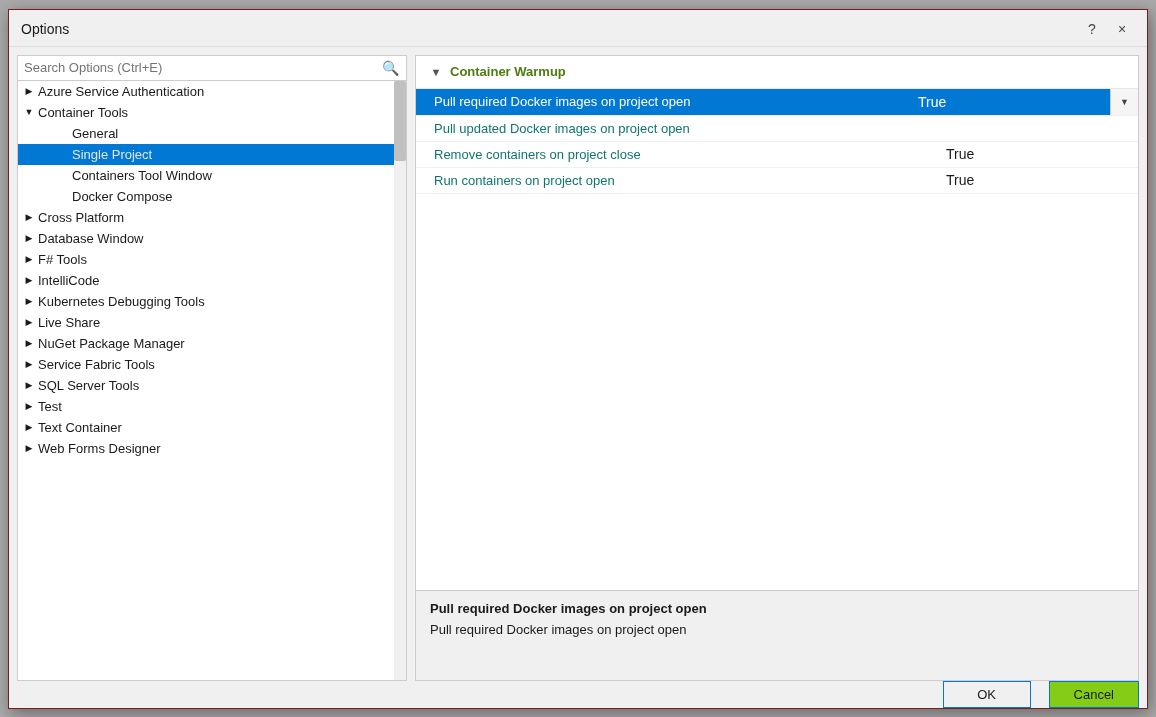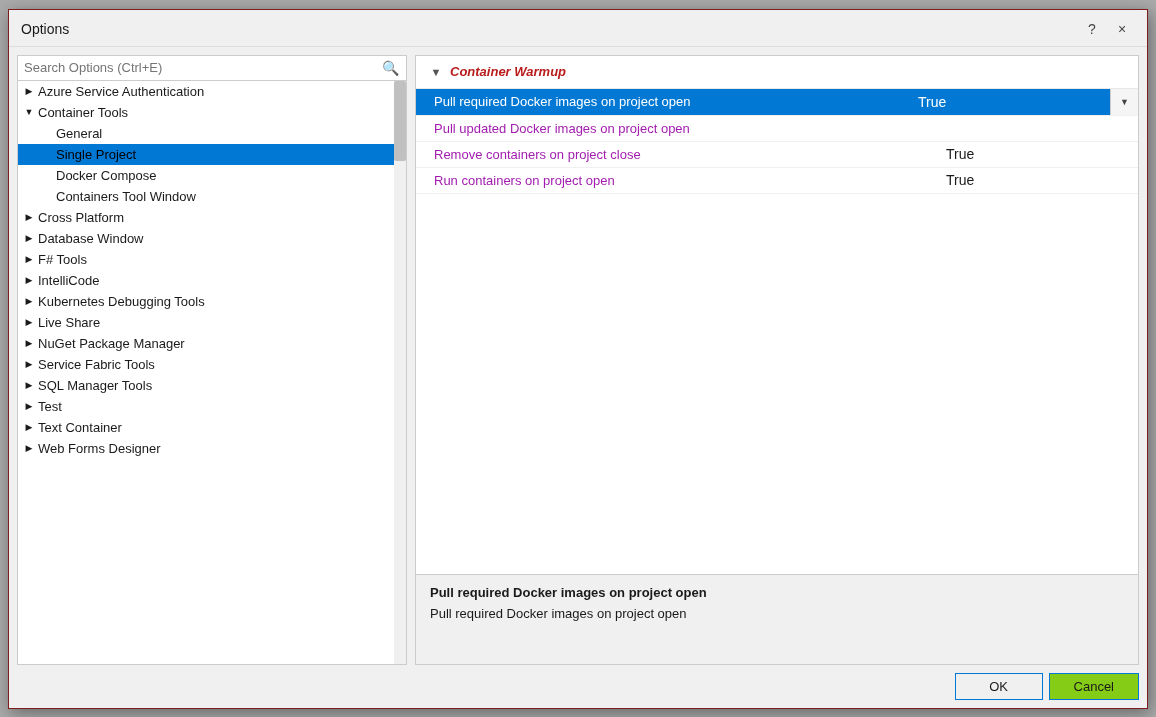--- a/index.html
+++ b/index.html
@@ -97,23 +97,23 @@
     .tree-item {
       display: flex;
       align-items: center;
       padding: 3px 4px;
       cursor: pointer;
       white-space: nowrap;
       color: #1a1a1a;
     }
     .tree-item.selected {
       background: #0078d4;
-      color: #000000;
-    }
-    .tree-item.indent1 { padding-left: 22px; }
+      color: #e5e5e5;
+    }
+    .tree-item.indent1 { padding-left: 22px; gap: 16px; }
     .expand-icon {
       width: 14px;
       height: 14px;
       display: inline-flex;
       align-items: center;
       justify-content: center;
       font-size: 9px;
       margin-right: 2px;
       flex-shrink: 0;
     }
@@ -154,22 +154,21 @@
     .section-header {
       display: flex;
       align-items: center;
       padding: 8px 12px;
       background: #fff;
       border-bottom: 1px solid #e8e8e8;
     }
     .section-header-title {
       font-size: 13px;
       font-weight: 700;
-      color: #b91c1c;
-      font-style: italic;
+      color: #4d7c0f;
     }
     .collapse-icon {
       width: 16px;
       height: 16px;
       display: inline-flex;
       align-items: center;
       justify-content: center;
       margin-right: 6px;
       font-size: 11px;
       color: #555;
@@ -183,21 +182,21 @@
     .settings-row.highlighted {
       background: #0078d4;
     }
     .settings-row.highlighted .setting-name,
     .settings-row.highlighted .setting-value {
       color: #fff;
     }
     .setting-name {
       flex: 1;
       padding: 4px 12px 4px 18px;
-      color: #a21caf;
+      color: #0f766e;
       font-size: 13px;
     }
     .setting-value {
       width: 200px;
       padding: 4px 8px;
       color: #1a1a1a;
       font-size: 14px;
     }
     .dropdown-btn {
       width: 28px;
@@ -230,22 +229,22 @@
     }
     .desc-text {
       font-size: 13px;
       color: #1a1a1a;
     }
     
     .footer {
       display: flex;
       justify-content: flex-end;
       align-items: center;
-      padding: 8px 8px;
-      gap: 6px;
+      padding: 0 8px;
+      gap: 18px;
       flex-shrink: 0;
     }
     .footer-btn {
       padding: 5px 24px;
       font-size: 13px;
       cursor: pointer;
       background: #84cc16;
       border: 1px solid #0078d4;
       color: #1a1a1a;
       min-width: 88px;
@@ -287,25 +286,25 @@
           <div class="tree-item indent1">
             <span class="expand-icon"></span>
             <span>General</span>
           </div>
           <div class="tree-item indent1 selected">
             <span class="expand-icon"></span>
             <span>Single Project</span>
           </div>
           <div class="tree-item indent1">
             <span class="expand-icon"></span>
-            <span>Docker Compose</span>
+            <span>Containers Tool Window</span>
           </div>
           <div class="tree-item indent1">
             <span class="expand-icon"></span>
-            <span>Containers Tool Window</span>
+            <span>Docker Compose</span>
           </div>
           <div class="tree-item">
             <span class="expand-icon">▶</span>
             <span>Cross Platform</span>
           </div>
           <div class="tree-item">
             <span class="expand-icon">▶</span>
             <span>Database Window</span>
           </div>
           <div class="tree-item">
@@ -327,21 +326,21 @@
           <div class="tree-item">
             <span class="expand-icon">▶</span>
             <span>NuGet Package Manager</span>
           </div>
           <div class="tree-item">
             <span class="expand-icon">▶</span>
             <span>Service Fabric Tools</span>
           </div>
           <div class="tree-item">
             <span class="expand-icon">▶</span>
-            <span>SQL Manager Tools</span>
+            <span>SQL Server Tools</span>
           </div>
           <div class="tree-item">
             <span class="expand-icon">▶</span>
             <span>Test</span>
           </div>
           <div class="tree-item">
             <span class="expand-icon">▶</span>
             <span>Text Container</span>
           </div>
           <div class="tree-item">

